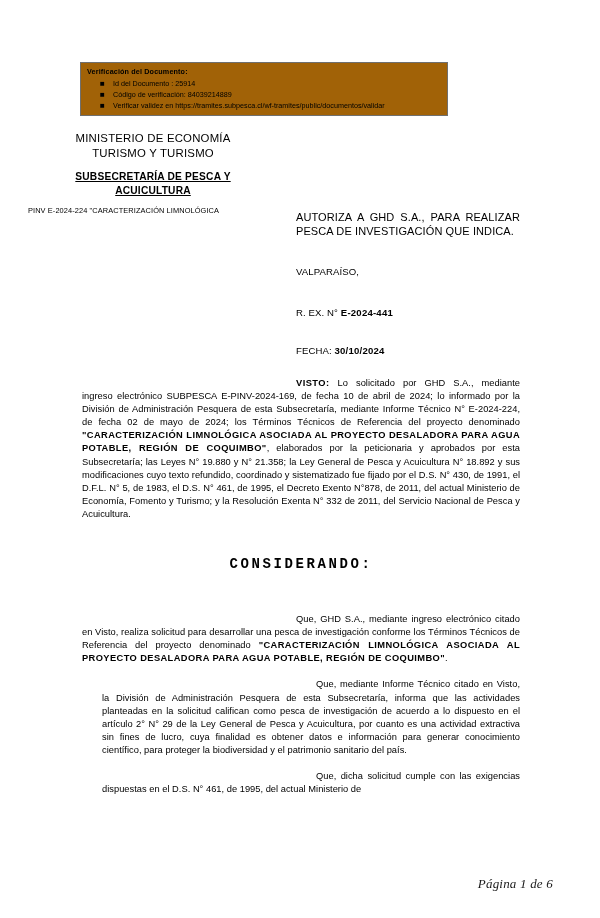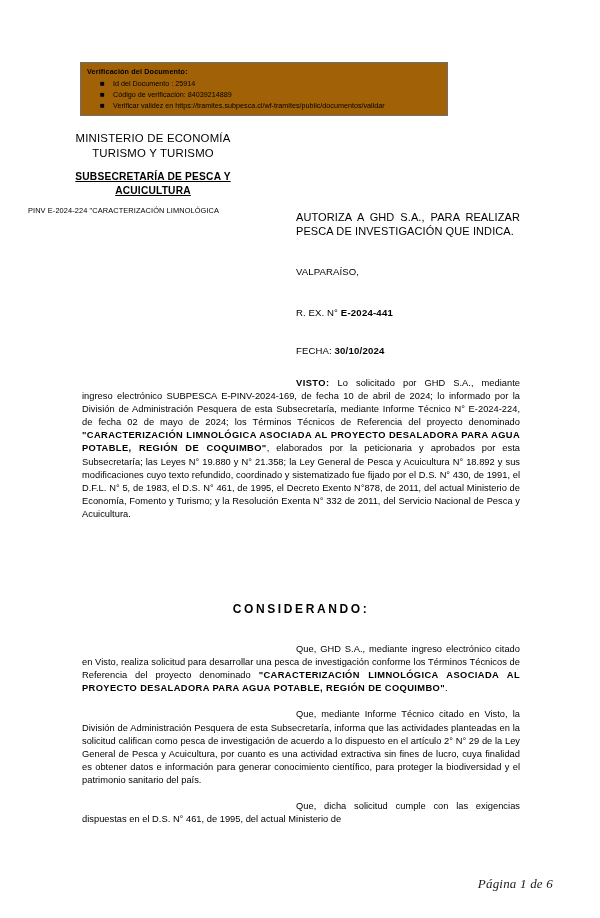--- a/index.html
+++ b/index.html
@@ -137,46 +137,48 @@
     font-size: 9.3px;
     line-height: 13.1px;
     text-align: justify;
     letter-spacing: 0.02px;
   }
   .body-block p {
     margin: 0;
   }
   .body-block p + p {
     margin-top: 13.1px;
+    margin-left: 20px;
   }
   .indent {
     display: inline-block;
     width: 214px;
   }
   .kw {
     font-weight: bold;
     letter-spacing: 0.45px;
   }
   .strong-title {
     font-weight: bold;
     letter-spacing: 0.4px;
   }
 
   #visto-block  { top: 377px; }
   #cons-heading {
     position: absolute;
     left: 82px;
     width: 438px;
-    top: 602px;
+    top: 556px;
     text-align: center;
-    font-size: 12px;
+    font-size: 14px;
     font-weight: bold;
     letter-spacing: 2.6px;
-  }
-  #cons-block   { top: 643px; }
+    font-family: Liberation Mono, monospace;
+  }
+  #cons-block   { top: 613px; }
 
   
   .footer {
     position: absolute;
     right: 47px;
     top: 876px;
     font-size: 13px;
     font-style: italic;
     font-family: "Liberation Serif", serif;
     letter-spacing: 0.2px;

